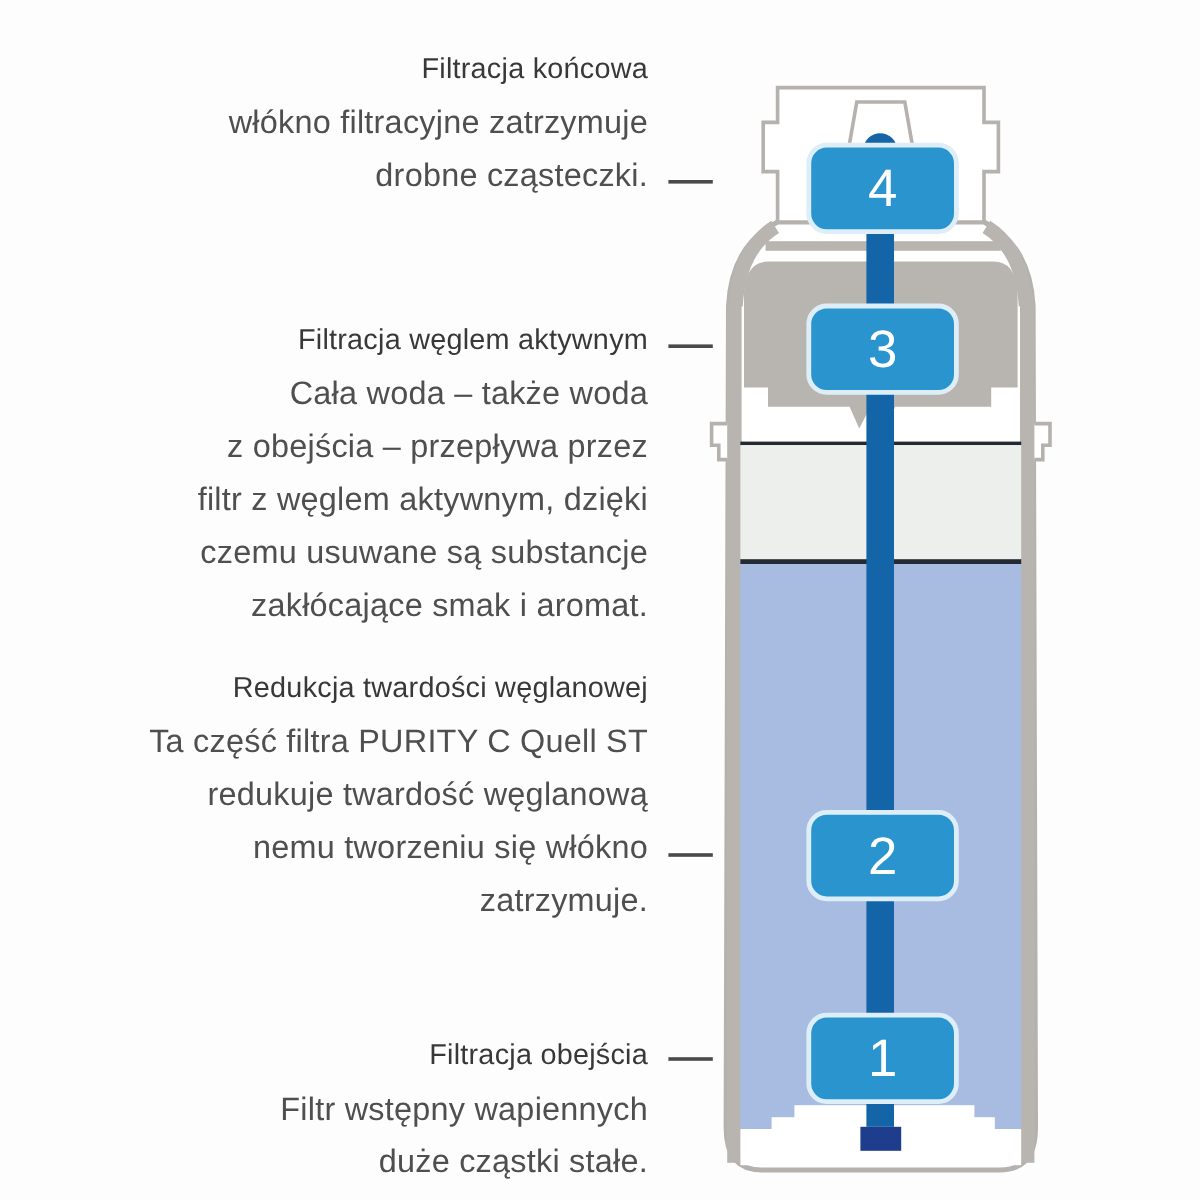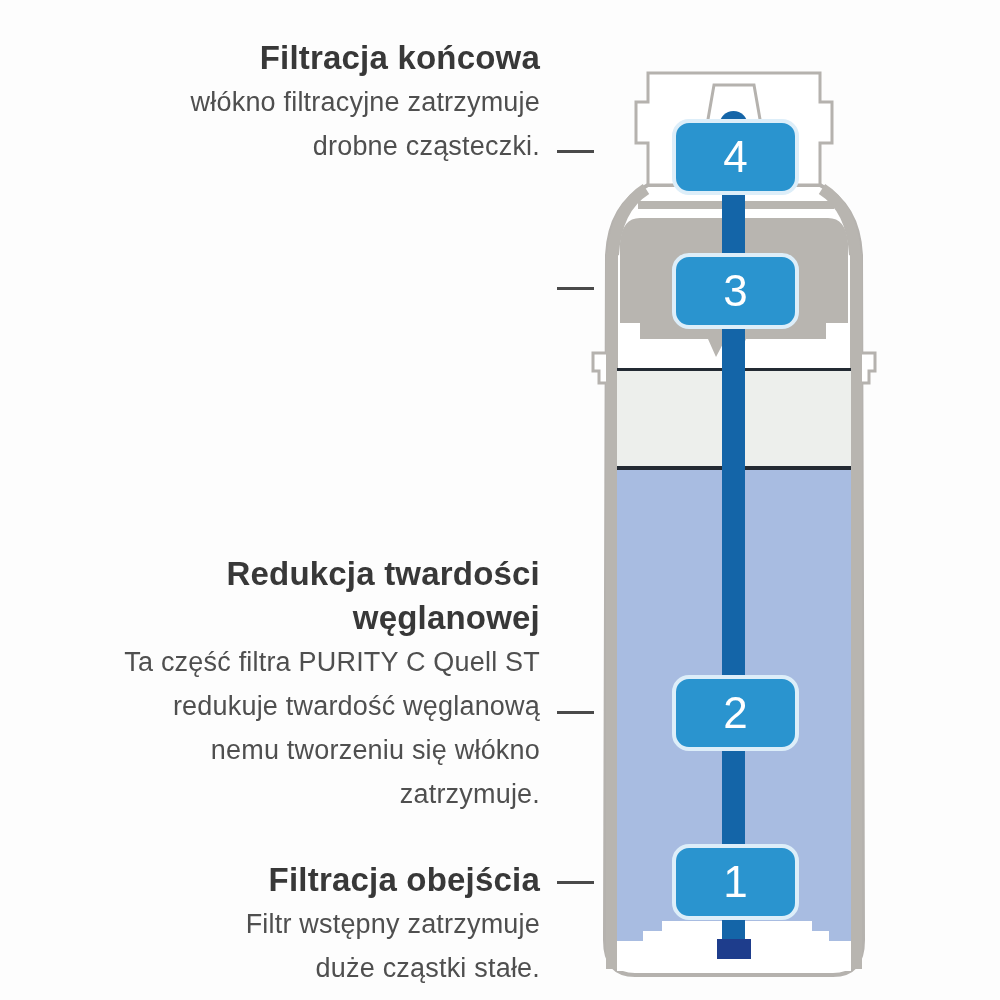--- a/index.html
+++ b/index.html
@@ -10,21 +10,21 @@
   }
   .canvas{position:absolute;inset:0;}
 
   
   .tblock{
     position:absolute;right:460px;max-width:480px;
     text-align:right;font-size:27px;line-height:44px;color:#4f4f4f;
     letter-spacing:0.2px;
   }
   .tblock h3{
-    margin:0;font-size:33px;line-height:44px;font-weight:bold;color:#383838;
+    margin:0;font-size:24px;line-height:44px;font-weight:normal;color:#383838;
   }
   .b1{top:36px;}
   .b2{top:262px;}
   .b3{top:552px;}
   .b4{top:858px;}
 
   
   .dash{position:absolute;left:557px;width:37px;height:3px;background:#4a4a4a;}
   .d1{top:150px;}
   .d2{top:287px;}
@@ -42,32 +42,40 @@
 <body>
 
 <div class="canvas">
 
   <section class="tblock b1">
     <h3>Filtracja końcowa</h3>
     <div class="ln">włókno filtracyjne zatrzymuje</div>
     <div class="ln">drobne cząsteczki.</div>
   </section>
 
+  <section class="tblock b2">
+    <h3>Filtracja węglem aktywnym</h3>
+    <div class="ln">Cała woda – także woda</div>
+    <div class="ln">z obejścia – przepływa przez</div>
+    <div class="ln">filtr z węglem aktywnym, dzięki</div>
+    <div class="ln">czemu usuwane są substancje</div>
+    <div class="ln">zakłócające smak i aromat.</div>
+  </section>
 
   <section class="tblock b3">
     <h3>Redukcja twardości węglanowej</h3>
     <div class="ln">Ta część filtra PURITY C Quell ST</div>
     <div class="ln">redukuje twardość węglanową</div>
     <div class="ln">nemu tworzeniu się włókno</div>
     <div class="ln">zatrzymuje.</div>
   </section>
 
   <section class="tblock b4">
     <h3>Filtracja obejścia</h3>
-    <div class="ln">Filtr wstępny zatrzymuje</div>
+    <div class="ln">Filtr wstępny wapiennych</div>
     <div class="ln">duże cząstki stałe.</div>
   </section>
 
   <div class="dash d1"></div>
   <div class="dash d2"></div>
   <div class="dash d3"></div>
   <div class="dash d4"></div>
 
   <svg class="filter-svg" width="320" height="930" viewBox="0 0 320 930">
 

